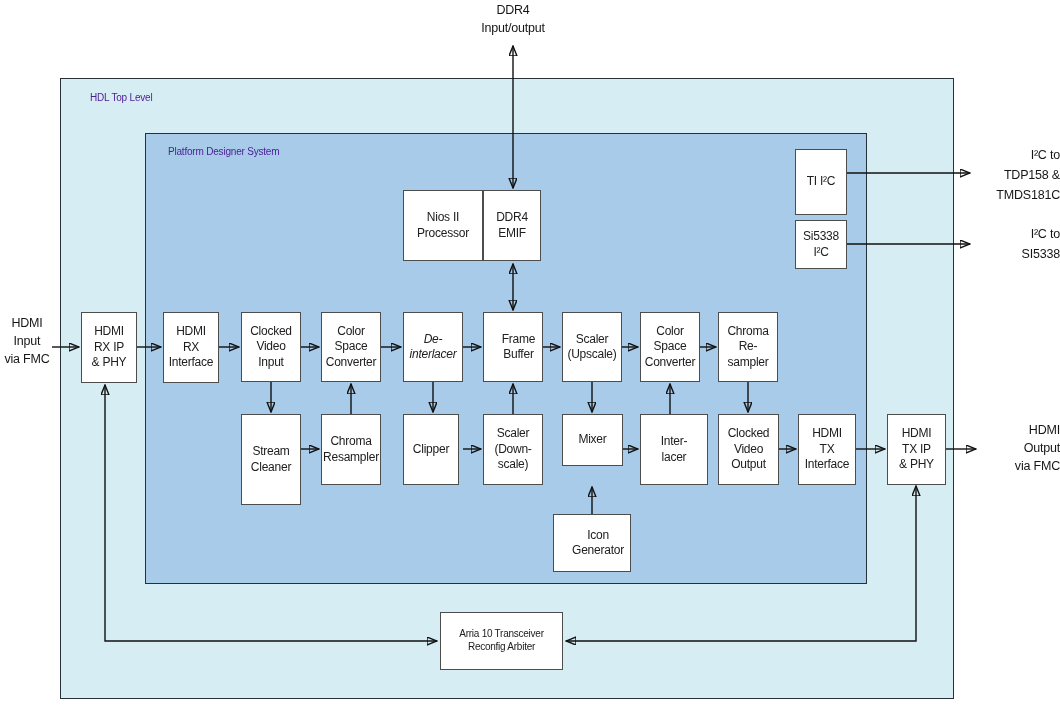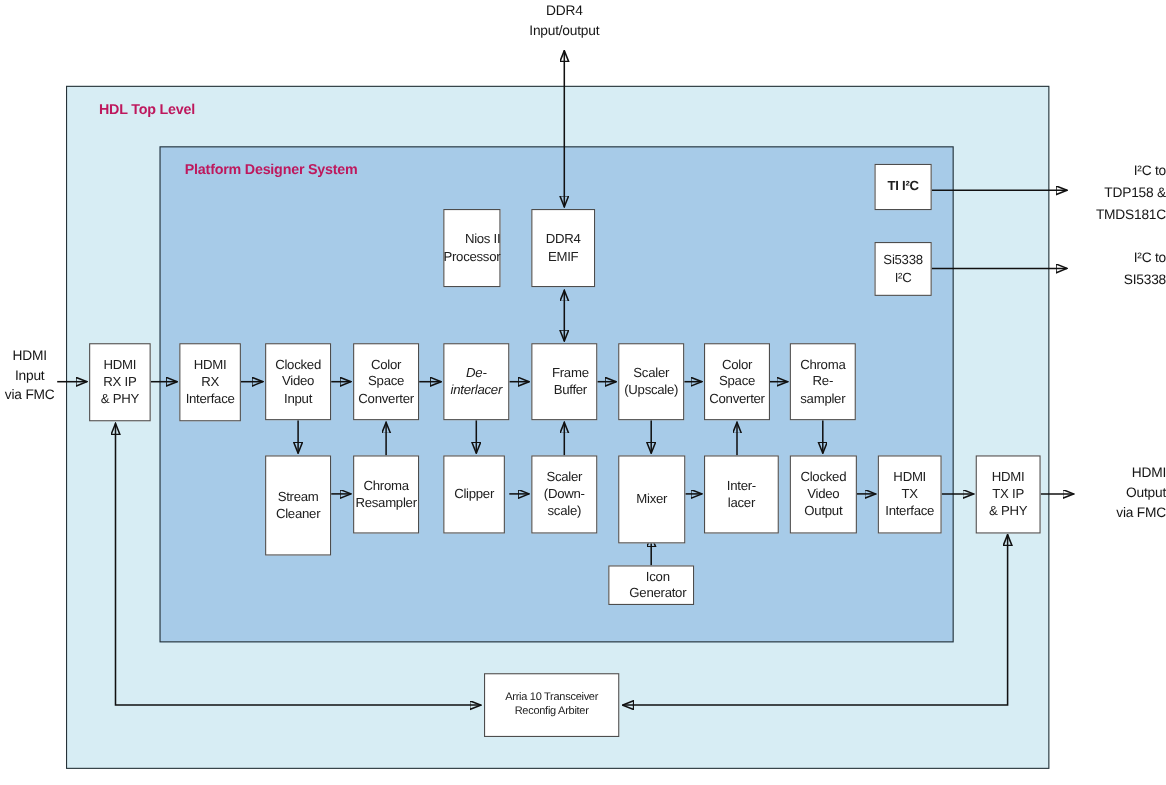--- a/index.html
+++ b/index.html
@@ -3,21 +3,21 @@
 <meta charset="utf-8">
 <style>
   html,body{margin:0;padding:0;background:#ffffff;}
   .canvas{
     position:relative;width:1060px;height:714px;overflow:hidden;background:#ffffff;
     font-family:"Liberation Sans",sans-serif;color:#1c1c1c;
   }
   .container-box{position:absolute;box-sizing:border-box;border:1.6px solid var(--container-border,#263238);}
   .hdl{background:var(--outer-fill,#d7edf4);z-index:1;}
   .pds{background:var(--inner-fill,#a7cbe8);z-index:2;}
-  .container-title{position:absolute;z-index:3;font-weight:bold;font-size:13px;letter-spacing:-0.2px;color:#be185d;white-space:pre-line;}
+  .container-title{position:absolute;z-index:3;font-weight:normal;font-size:10px;letter-spacing:-0.2px;color:#4c1d95;white-space:pre-line;}
   .wires{position:absolute;left:0;top:0;z-index:5;pointer-events:none;}
   .wires line,.wires path{stroke:var(--wire-color,#111111);stroke-width:1.4;fill:none;}
   .block{
     position:absolute;z-index:10;box-sizing:border-box;
     background:var(--box-fill,#ffffff);border:1.3px solid var(--box-border,#4d4d4d);
     display:flex;align-items:center;justify-content:center;text-align:center;
     font-size:12px;line-height:1.28;letter-spacing:-0.25px;white-space:pre-line;color:#202020;
   }
   .ext-label{
     position:absolute;z-index:10;font-size:12.5px;line-height:18px;letter-spacing:-0.2px;
@@ -105,42 +105,42 @@
 sampler</div>
 
   <div class="block" style="left:241px;top:414px;width:60px;height:91px;">Stream
 Cleaner</div>
   <div class="block" style="left:321px;top:414px;width:60px;height:71px;">Chroma
 Resampler</div>
   <div class="block" style="left:403px;top:414px;width:56px;height:71px;">Clipper</div>
   <div class="block" style="left:483px;top:414px;width:60px;height:71px;">Scaler
 (Down-
 scale)</div>
-  <div class="block" style="left:562px;top:414px;width:61px;height:80px;">Mixer</div>
+  <div class="block" style="left:562px;top:414px;width:61px;height:52px;">Mixer</div>
   <div class="block" style="left:640px;top:414px;width:68px;height:71px;">Inter-
 lacer</div>
   <div class="block" style="left:718px;top:414px;width:61px;height:71px;">Clocked
 Video
 Output</div>
   <div class="block" style="left:798px;top:414px;width:58px;height:71px;">HDMI
 TX
 Interface</div>
   <div class="block" style="left:887px;top:414px;width:59px;height:71px;">HDMI
 TX IP
 &amp; PHY</div>
 
-  <div class="block" style="left:403px;top:190px;width:52px;height:71px;text-align:right;">Nios II
+  <div class="block" style="left:403px;top:190px;width:80px;height:71px;">Nios II
 Processor</div>
   <div class="block" style="left:483px;top:190px;width:58px;height:71px;">DDR4
 EMIF</div>
-  <div class="block" style="left:795px;top:149px;width:52px;height:42px;font-weight:bold;">TI I²C</div>
+  <div class="block" style="left:795px;top:149px;width:52px;height:66px;">TI I²C</div>
   <div class="block" style="left:795px;top:220px;width:52px;height:49px;">Si5338
 I²C</div>
 
-  <div class="block" style="left:553px;top:514px;width:78px;height:36px;padding-left:12px;">Icon
+  <div class="block" style="left:553px;top:514px;width:78px;height:58px;padding-left:12px;">Icon
 Generator</div>
   <div class="block" style="left:440px;top:612px;width:123px;height:58px;font-size:10px;">Arria 10 Transceiver
 Reconfig Arbiter</div>
 
   <div class="ext-label ext-center" style="left:443px;top:1px;width:140px;">DDR4
 Input/output</div>
   <div class="ext-label ext-center" style="left:0px;top:314px;width:54px;">HDMI
 Input
 via FMC</div>
   <div class="ext-label ext-left" style="left:988px;top:145px;width:72px;line-height:20px;">I²C to

